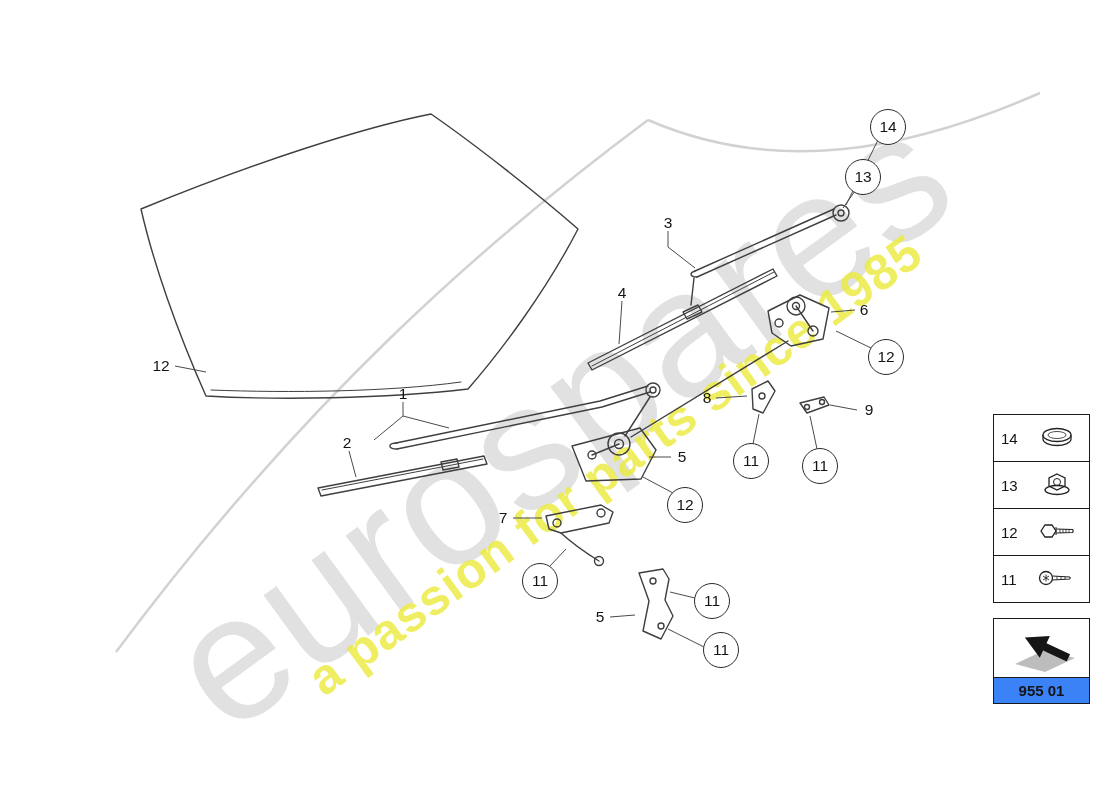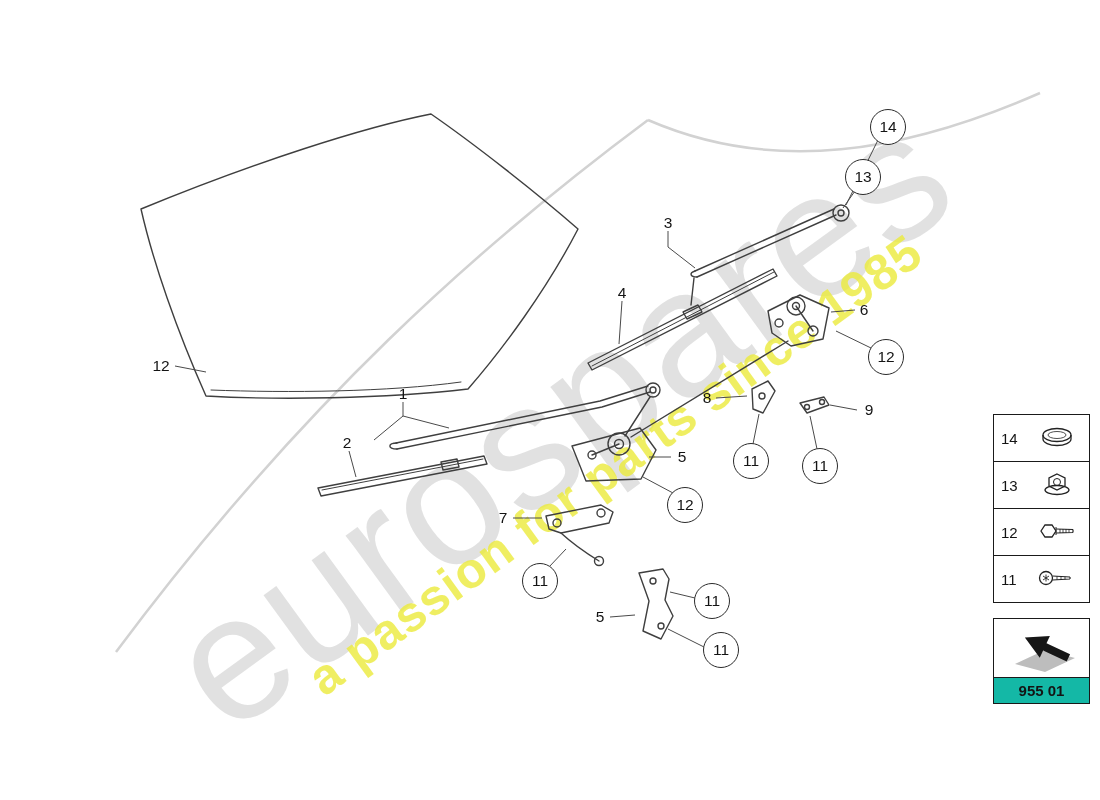--- a/index.html
+++ b/index.html
@@ -20,21 +20,21 @@
   
   .legend{position:absolute;left:993px;top:415px;width:97px;}
   .legend-cell{height:48px;border:1px solid #1a1a1a;margin-top:-1px;background:#fff;
                display:flex;align-items:center;box-sizing:border-box;padding-left:7px;}
   .legend-cell .num{width:24px;font-size:15px;}
   .legend-cell .ic{flex:1;display:flex;justify-content:center;align-items:center;}
   
   .partbox{position:absolute;left:993px;top:618px;width:97px;}
   .partbox .icon-cell{height:60px;border:1px solid #1a1a1a;background:#fff;display:flex;
                       align-items:center;justify-content:center;box-sizing:border-box;}
-  .partbox .code-cell{height:27px;border:1px solid #1a1a1a;margin-top:-1px;background:#14b8a6;
+  .partbox .code-cell{height:27px;border:1px solid #1a1a1a;margin-top:-1px;background:#3b82f6;
                       display:flex;align-items:center;justify-content:center;
                       font-size:15px;font-weight:700;box-sizing:border-box;}
 </style>
 </head>
 <body>
 
 <div class="canvas">
 
   <div class="wm-brand">eurospares</div>
   <div class="wm-tagline">a passion for parts since 1985</div>

